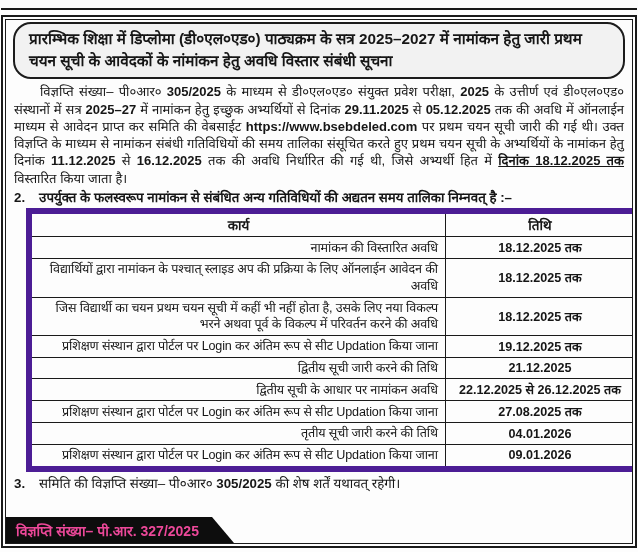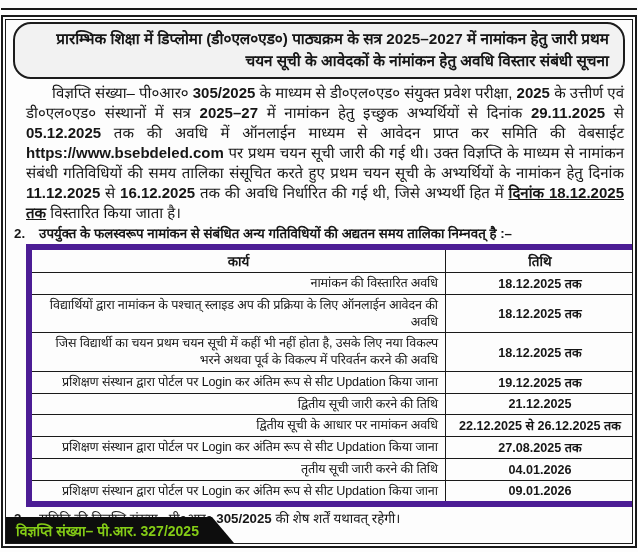--- a/index.html
+++ b/index.html
@@ -45,29 +45,29 @@
     font-weight: 800;
     letter-spacing: 1.5px;
     white-space: nowrap;
     transform: scaleY(1.05);
   }
   .notice-box {
     margin: 2px 7px 4px 7px;
     border: 2px solid #1c1c1c;
     border-radius: 18px;
     background: #f2f2f2;
-    text-align: right;
+    text-align: left;
     font-weight: 700;
     font-size: 15.3px;
     line-height: 1.45;
     padding: 4px 14px 5px 14px;
   }
   .para {
-    margin: 3px 8px 2px 20px;
-    font-size: 15px;
+    margin: 3px 8px 2px 8px;
+    font-size: 13px;
     line-height: 1.33;
     text-align: justify;
     text-indent: 26px;
   }
   .b { font-weight: 700; }
   .bu { font-weight: 700; text-decoration: underline; }
   .numbered {
     margin: 2px 8px 2px 8px;
     font-size: 13.3px;
     line-height: 1.3;
@@ -114,21 +114,21 @@
     position: absolute;
     left: 0; bottom: 0;
     height: 26px;
     width: 228px;
     background: #0d0d0d;
     clip-path: polygon(0 0, calc(100% - 22px) 0, 100% 100%, 0 100%);
     display: flex; align-items: center;
     padding-left: 10px;
   }
   .banner .banner-text {
-    color: #84cc16;
+    color: #ec4899;
     font-weight: 700;
     font-size: 14px;
     white-space: nowrap;
   }
   .signatory {
     position: absolute;
     right: 12px; bottom: 5px;
     font-weight: 700;
     font-size: 15px;
   }

